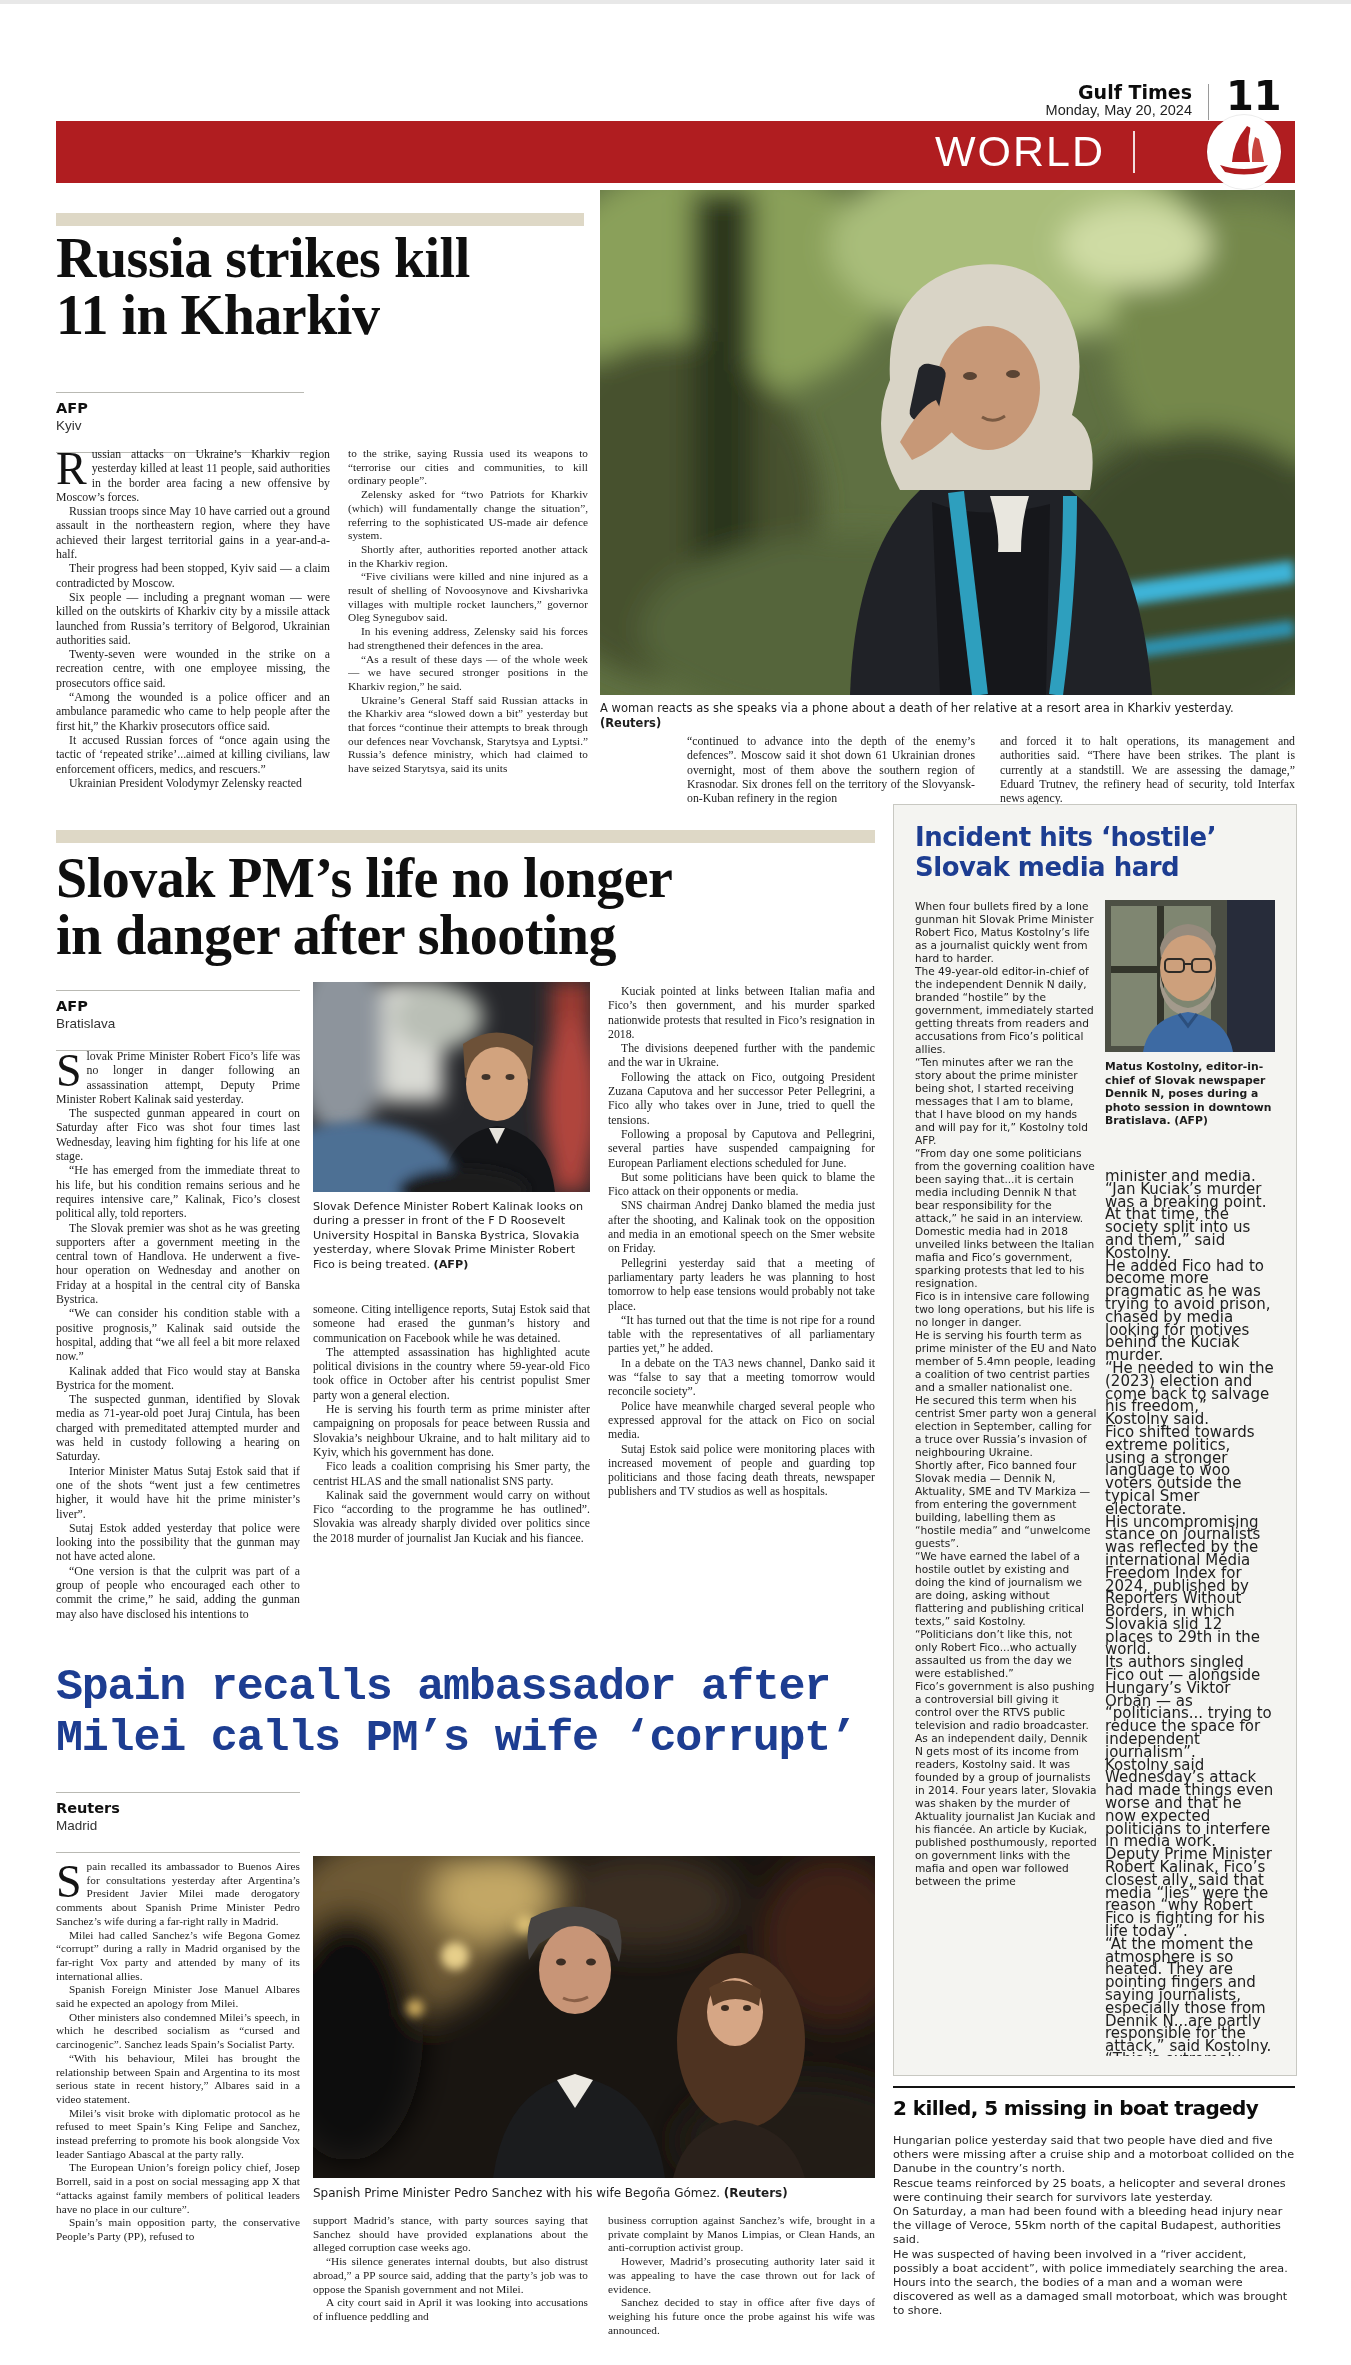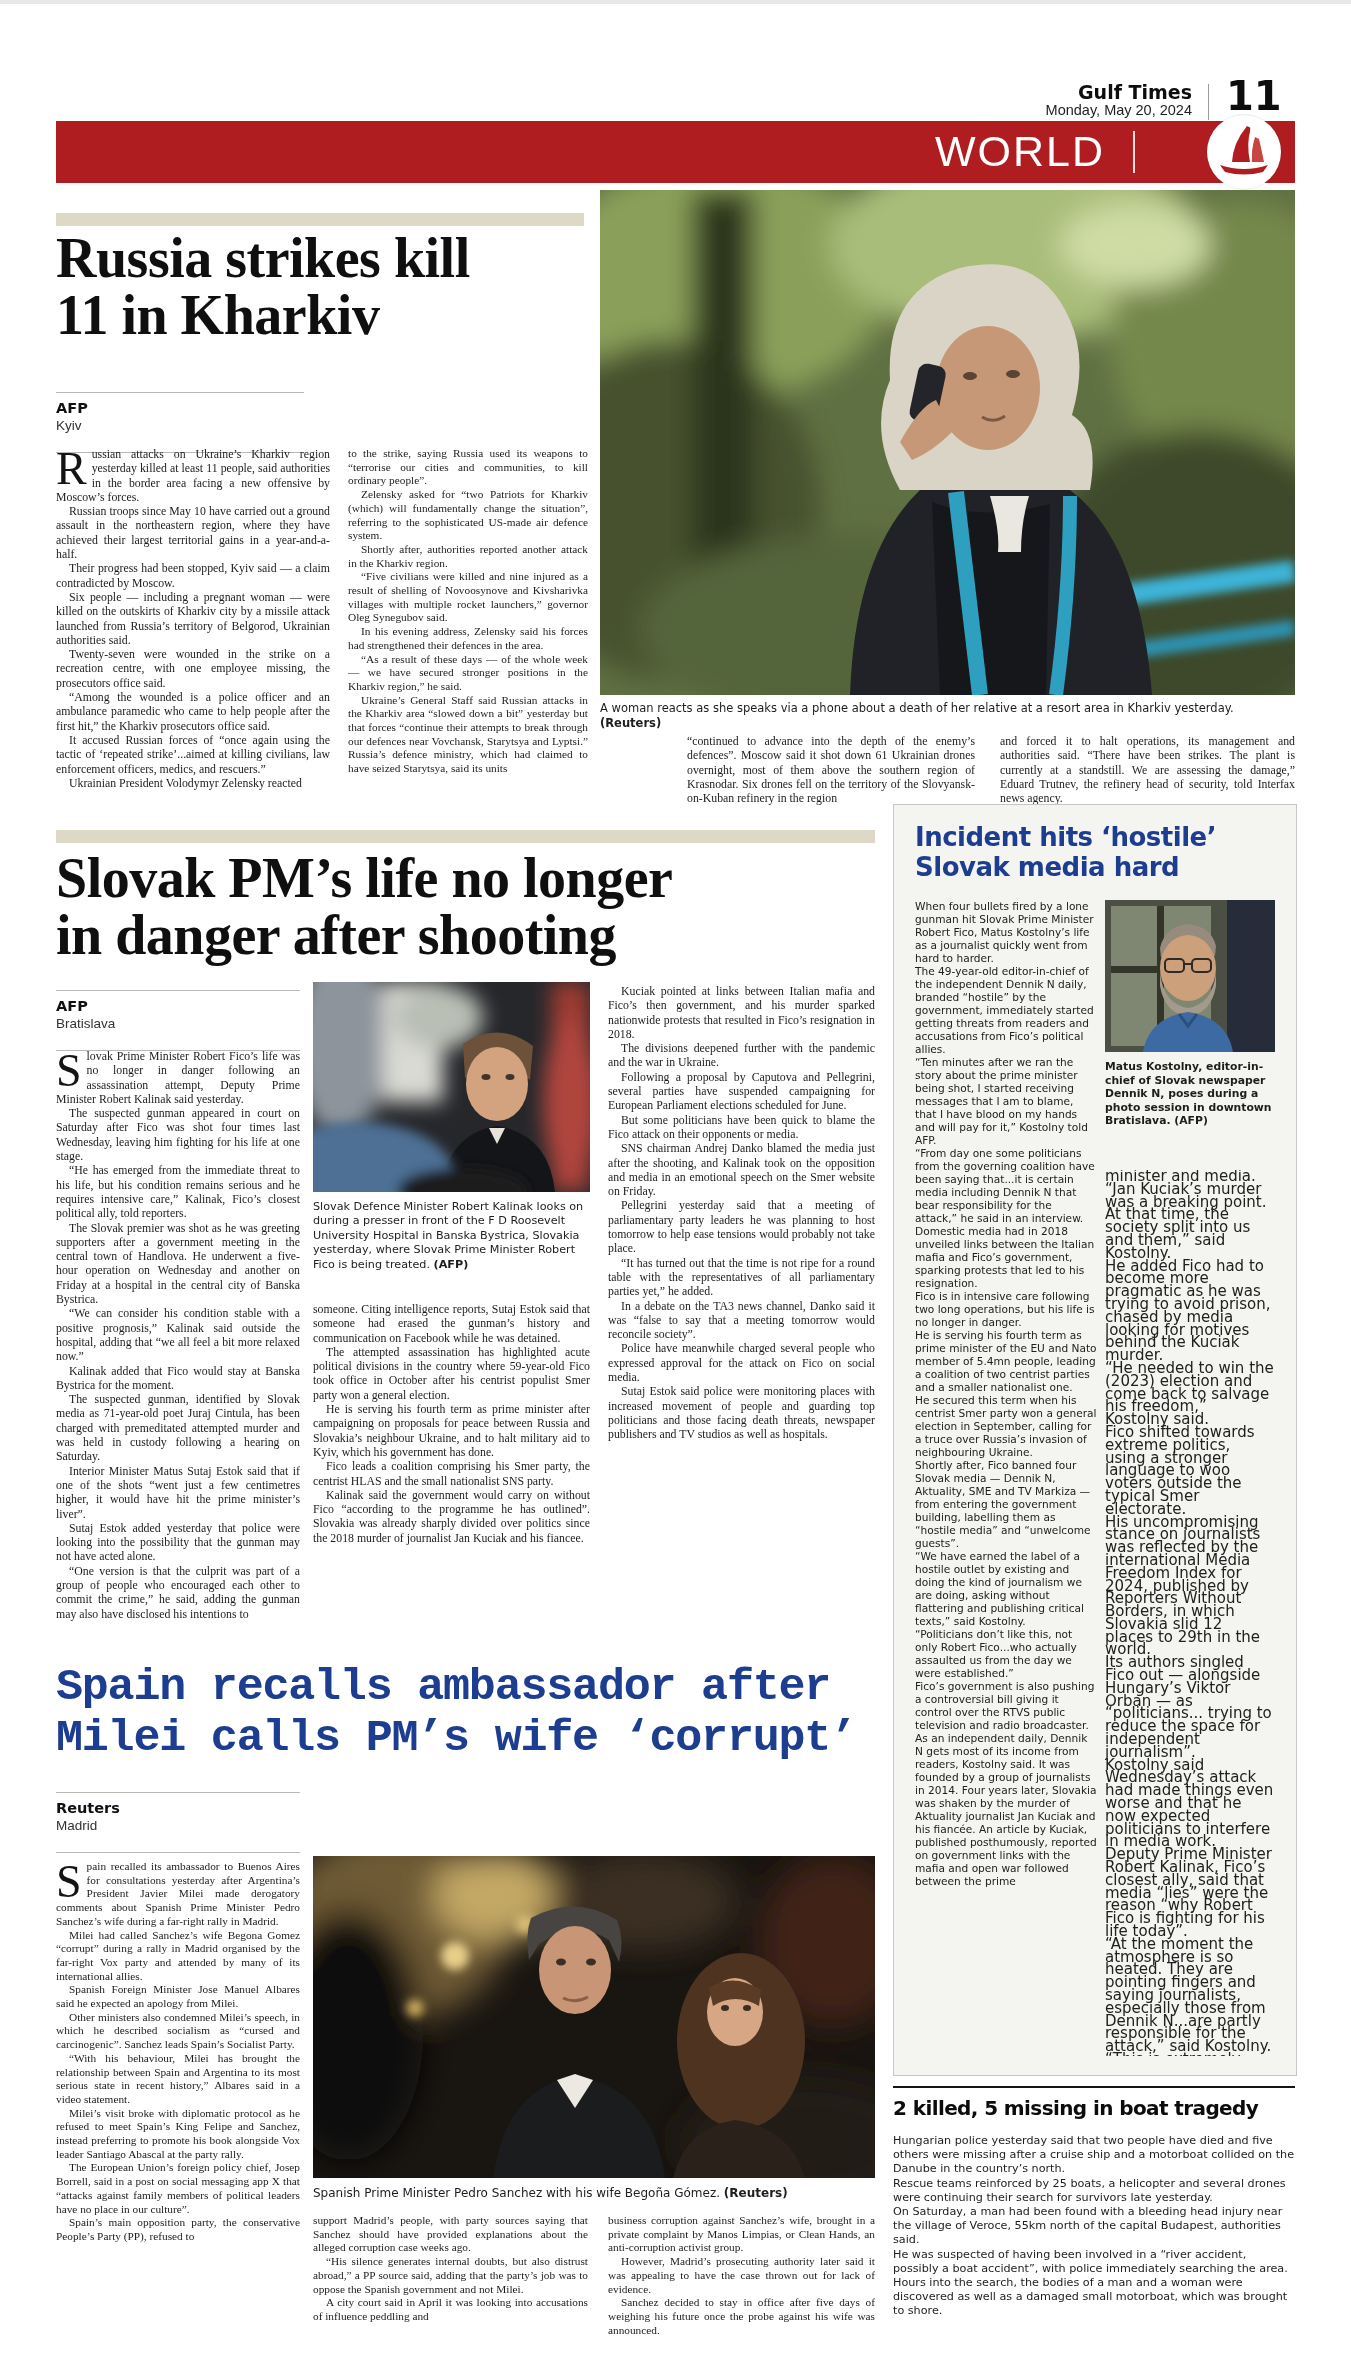--- a/index.html
+++ b/index.html
@@ -247,20 +247,21 @@
         <p>The attempted assassination has highlighted acute political divisions in the country where 59-year-old Fico took office in October after his centrist populist Smer party won a general election.</p>
         <p>He is serving his fourth term as prime minister after campaigning on proposals for peace between Russia and Slovakia’s neighbour Ukraine, and to halt military aid to Kyiv, which his government has done.</p>
         <p>Fico leads a coalition comprising his Smer party, the centrist HLAS and the small nationalist SNS party.</p>
         <p>Kalinak said the government would carry on without Fico “according to the programme he has outlined”. Slovakia was already sharply divided over politics since the 2018 murder of journalist Jan Kuciak and his fiancee.</p>
       </div>
   </div>
   <div class="abs serif-col" style="left:608px;top:980px;width:267px;height:668px">
     <div class="plist">
         <p>Kuciak pointed at links between Italian mafia and Fico’s then government, and his murder sparked nationwide protests that resulted in Fico’s resignation in 2018.</p>
         <p>The divisions deepened further with the pandemic and the war in Ukraine.</p>
+        <p>Following the attack on Fico, outgoing President Zuzana Caputova and her successor Peter Pellegrini, a Fico ally who takes over in June, tried to quell the tensions.</p>
         <p>Following a proposal by Caputova and Pellegrini, several parties have suspended campaigning for European Parliament elections scheduled for June.</p>
         <p>But some politicians have been quick to blame the Fico attack on their opponents or media.</p>
         <p>SNS chairman Andrej Danko blamed the media just after the shooting, and Kalinak took on the opposition and media in an emotional speech on the Smer website on Friday.</p>
         <p>Pellegrini yesterday said that a meeting of parliamentary party leaders he was planning to host tomorrow to help ease tensions would probably not take place.</p>
         <p>“It has turned out that the time is not ripe for a round table with the representatives of all parliamentary parties yet,” he added.</p>
         <p>In a debate on the TA3 news channel, Danko said it was “false to say that a meeting tomorrow would reconcile society”.</p>
         <p>Police have meanwhile charged several people who expressed approval for the attack on Fico on social media.</p>
         <p>Sutaj Estok said police were monitoring places with increased movement of people and guarding top politicians and those facing death threats, newspaper publishers and TV studios as well as hospitals.</p>
       </div>
   </div>
@@ -389,21 +390,21 @@
       <path d="M360,322 Q372,272 422,264 Q478,272 492,322 Z" fill="#2a211b"></path>
     </svg>
   </div>
   <div class="abs caption" style="left:313px;top:2182px;width:562px;font-size:12px">
     <span>Spanish Prime Minister Pedro Sanchez with his wife Begoña Gómez.</span>
     <span class="credit">(Reuters)</span>
   </div>
 
   <div class="abs serif-col col-sm" style="left:313px;top:2210px;width:275px;height:140px">
     <div class="plist cont">
-        <p>support Madrid’s people, with party sources saying that Sanchez should have provided explanations about the alleged corruption case weeks ago.</p>
+        <p>support Madrid’s stance, with party sources saying that Sanchez should have provided explanations about the alleged corruption case weeks ago.</p>
         <p>“His silence generates internal doubts, but also distrust abroad,” a PP source said, adding that the party’s job was to oppose the Spanish government and not Milei.</p>
         <p>A city court said in April it was looking into accusations of influence peddling and</p>
       </div>
   </div>
   <div class="abs serif-col col-sm" style="left:608px;top:2210px;width:267px;height:140px">
     <div class="plist cont">
         <p>business corruption against Sanchez’s wife, brought in a private complaint by Manos Limpias, or Clean Hands, an anti-corruption activist group.</p>
         <p>However, Madrid’s prosecuting authority later said it was appealing to have the case thrown out for lack of evidence.</p>
         <p>Sanchez decided to stay in office after five days of weighing his future once the probe against his wife was announced.</p>
       </div>

